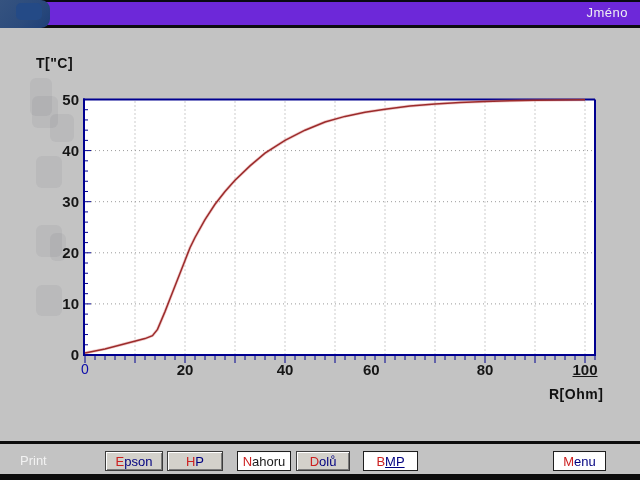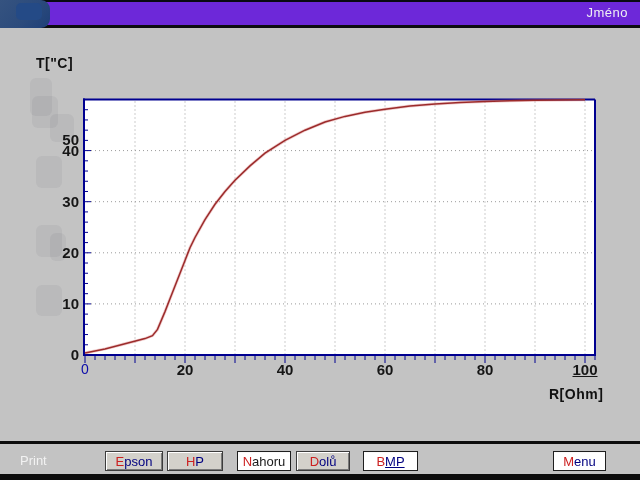--- a/index.html
+++ b/index.html
@@ -188,25 +188,25 @@
       <polyline points="85.0,353.0 105.0,348.9 125.0,343.8 145.0,338.6 152.5,335.6 157.5,329.4 165.0,311.6 170.0,298.8 175.0,286.0 180.0,273.2 185.0,260.5 190.0,247.7 195.0,237.5 205.0,219.6 215.0,204.3 225.0,191.5 235.0,180.2 250.0,165.9 265.0,153.2 285.0,140.4 305.0,130.2 325.0,122.0 345.0,116.4 365.0,112.3 385.0,109.2 410.0,106.1 435.0,104.1 460.0,102.6 485.0,101.5 510.0,100.8 535.0,100.3 560.0,100.0 585.0,99.8" fill="none" stroke="#9b2b2b" stroke-width="1.5"></polyline>
     </svg>
   <div class="axis-title" id="ylabel">T["C]</div>
   <div class="axis-title" id="xlabel">R[Ohm]</div>
   <div id="tick-layer">
       <div class="tick-label" style="left: 39px; top: 346px; width: 40px; text-align: right;">0</div>
       <div class="tick-label" style="left: 39px; top: 294.9px; width: 40px; text-align: right;">10</div>
       <div class="tick-label" style="left: 39px; top: 243.8px; width: 40px; text-align: right;">20</div>
       <div class="tick-label" style="left: 39px; top: 192.7px; width: 40px; text-align: right;">30</div>
       <div class="tick-label" style="left: 39px; top: 141.6px; width: 40px; text-align: right;">40</div>
-      <div class="tick-label" style="left: 39px; top: 90.5px; width: 40px; text-align: right; margin-top: 40px;">50</div>
+      <div class="tick-label" style="left: 39px; top: 90.5px; width: 40px; text-align: right;">50</div>
       <div class="tick-label navy" style="left: 81px; top: 361px;">0</div>
       <div class="tick-label" style="left: 163px; top: 361px; width: 44px; text-align: center;">20</div>
       <div class="tick-label" style="left: 263px; top: 361px; width: 44px; text-align: center;">40</div>
-      <div class="tick-label" style="left: 363px; top: 361px; width: 44px; text-align: center;">60</div>
+      <div class="tick-label" style="left: 363px; top: 361px; width: 44px; ">60</div>
       <div class="tick-label" style="left: 463px; top: 361px; width: 44px; text-align: center;">80</div>
       <div class="tick-label" style="left: 563px; top: 361px; width: 44px; text-align: center; text-decoration: underline;">100</div>
     </div>
 
   <div class="bottom-sep"></div>
   <div class="bottombar"></div>
   <div class="print-label">Print</div>
   <div id="buttons">
       <div class="btn raised" style="left: 105px; width: 58px;">
         <span class="hot" style="color: rgb(204, 32, 32);">E</span>

